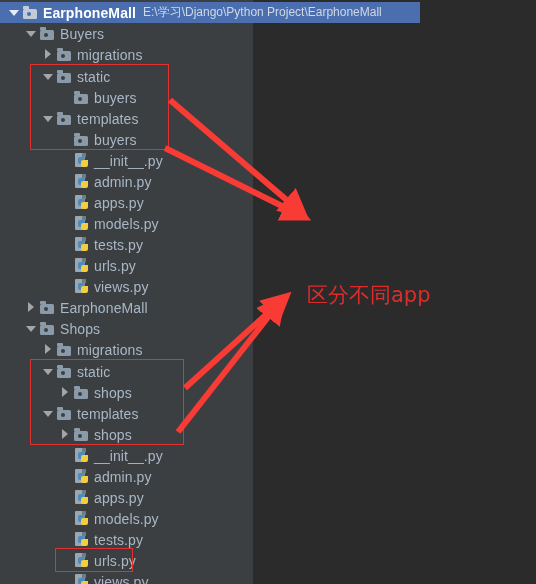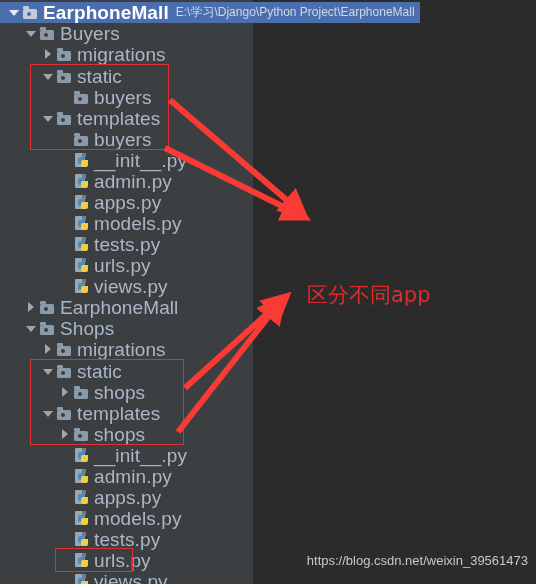--- a/index.html
+++ b/index.html
@@ -28,21 +28,21 @@
   .row {
     position:absolute; left:0; width:253px; height:21px;
     display:flex; align-items:center;
     white-space:nowrap;
   }
   .row.selected {
     width:420px;
     background:#4b6eaf;
   }
   .row-label {
-    font-size:19px; color:#a9b7c6; letter-spacing:0.1px;
+    font-size:14px; color:#a9b7c6; letter-spacing:0.1px;
   }
   .row.selected .row-label {
     color:#ffffff; font-weight:bold;
   }
   .row-path {
     font-size:12px; color:#cfd8e6; margin-left:7px; font-weight:normal;
   }
 
   
   .tri {
@@ -447,14 +447,13 @@
     <g stroke="#f93b35" stroke-width="6" fill="none" marker-end="url(#ah)">
       <line x1="170" y1="100" x2="296" y2="208"></line>
       <line x1="165" y1="148" x2="296" y2="213"></line>
       <line x1="185" y1="388" x2="279" y2="303"></line>
       <line x1="178" y1="432" x2="276" y2="307"></line>
     </g>
   </svg>
 
   <div class="anno-text" style="left:307px; top:253px;">区分不同app</div>
 
-  <div class="watermark">https://blog.csdn.net/weixin_39561473</div>
 </div>
 
 </body></html>

